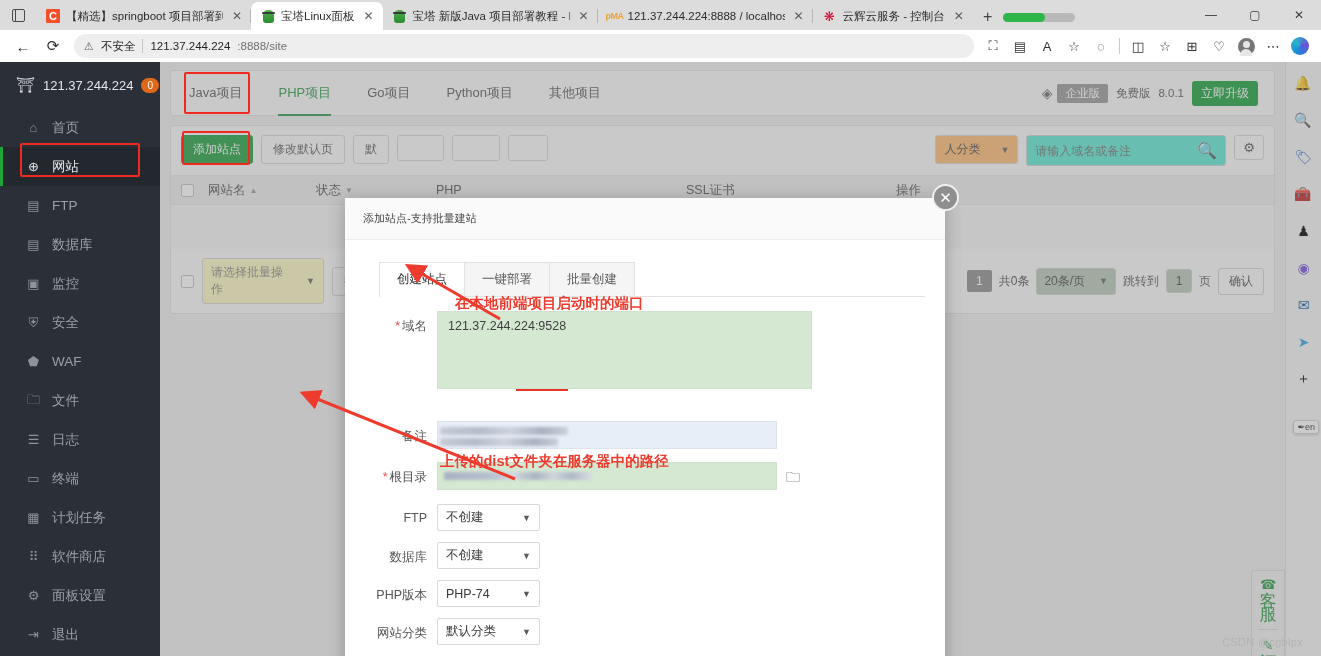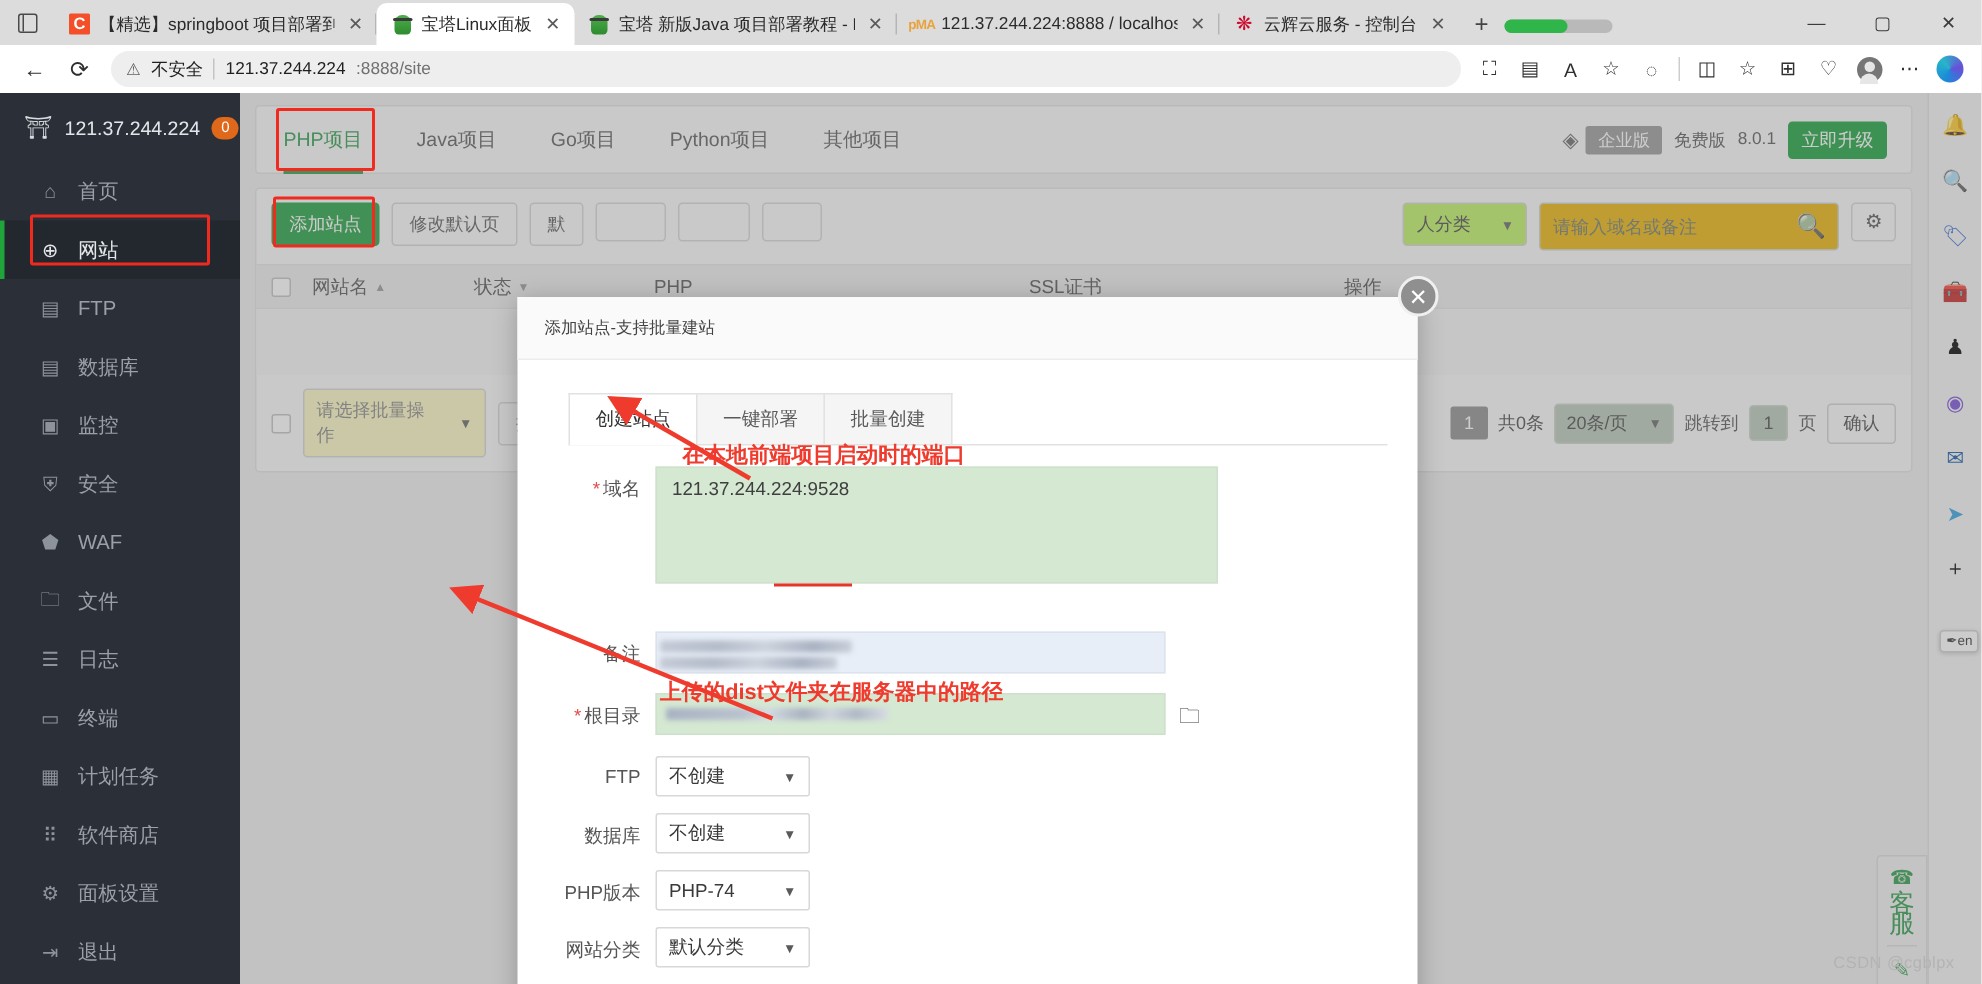--- a/index.html
+++ b/index.html
@@ -113,24 +113,24 @@
   .ver-num { font-size:11.5px; color:#5a5a5a; }
   .upgrade-btn { background:#19a23c; color:#fff; font-size:12px; padding:4px 9px; border-radius:3px;}
 
   .list-card { margin:9px 10px 0 10px; background:#fafafa; border:1px solid #e3e3e3; border-radius:3px;
                min-height:140px; position:relative; }
   .toolbar-row { display:flex; align-items:flex-start; gap:8px; padding:9px 10px; }
   .tb-btn { background:#fafafa; border:1px solid #d6d6d6; border-radius:3px; font-size:12px;
             color:#5d5d5d; padding:5px 11px; white-space:nowrap; }
   .tb-btn.primary { background:#1f9e3f; border-color:#1f9e3f; color:#fff; }
   .tb-spacer { flex:1; }
-  .sel-box { border:1px solid #d6d6d6; border-radius:3px; background:#bef264; font-size:12px;
+  .sel-box { border:1px solid #d6d6d6; border-radius:3px; background:#fdba74; font-size:12px;
              color:#4a4a4a; padding:5px 8px; display:flex; align-items:center; gap:20px; }
   .caret { font-size:9px; color:#666; }
-  .search-box { border:1px solid #cbd4cb; border-radius:3px; background:#eab308; width:200px;
+  .search-box { border:1px solid #cbd4cb; border-radius:3px; background:#5eead4; width:200px;
                 display:flex; align-items:center; padding:5px 8px; }
   .search-box input { border:none; background:transparent; outline:none; font-size:12px; color:#4a4a4a;
                       flex:1; font-family: inherit; }
   .search-box input::placeholder { color:#6f7a6f; }
   .gear-btn { border:1px solid #d6d6d6; border-radius:3px; padding:4px 8px; font-size:13px; color:#555; background:#fafafa; }
 
   .tbl-head { display:flex; align-items:center; background:#eeeeee; border-top:1px solid #e6e6e6;
               border-bottom:1px solid #e6e6e6; height:30px; padding:0 10px; font-size:12.5px; color:#555; }
   .chk { width:13px;height:13px;border:1px solid #c2c2c2;border-radius:2px;background:#fff;flex:none; }
   .th { padding-left:14px; display:flex; align-items:center; gap:4px;}
@@ -363,25 +363,25 @@
       </div>
       <div class="sb-item">
         <span class="sb-ico">⇥</span>
         <span>退出</span>
       </div>
     </div>
 
     <div class="main">
 
       <div class="tabs-card">
+        <div class="ptab">
+            <span>Java项目</span>
+          </div>
         <div class="ptab active">
             <span>PHP项目</span>
-          </div>
-        <div class="ptab">
-            <span>Java项目</span>
           </div>
         <div class="ptab">
             <span>Go项目</span>
           </div>
         <div class="ptab">
             <span>Python项目</span>
           </div>
         <div class="ptab">
             <span>其他项目</span>
           </div>

